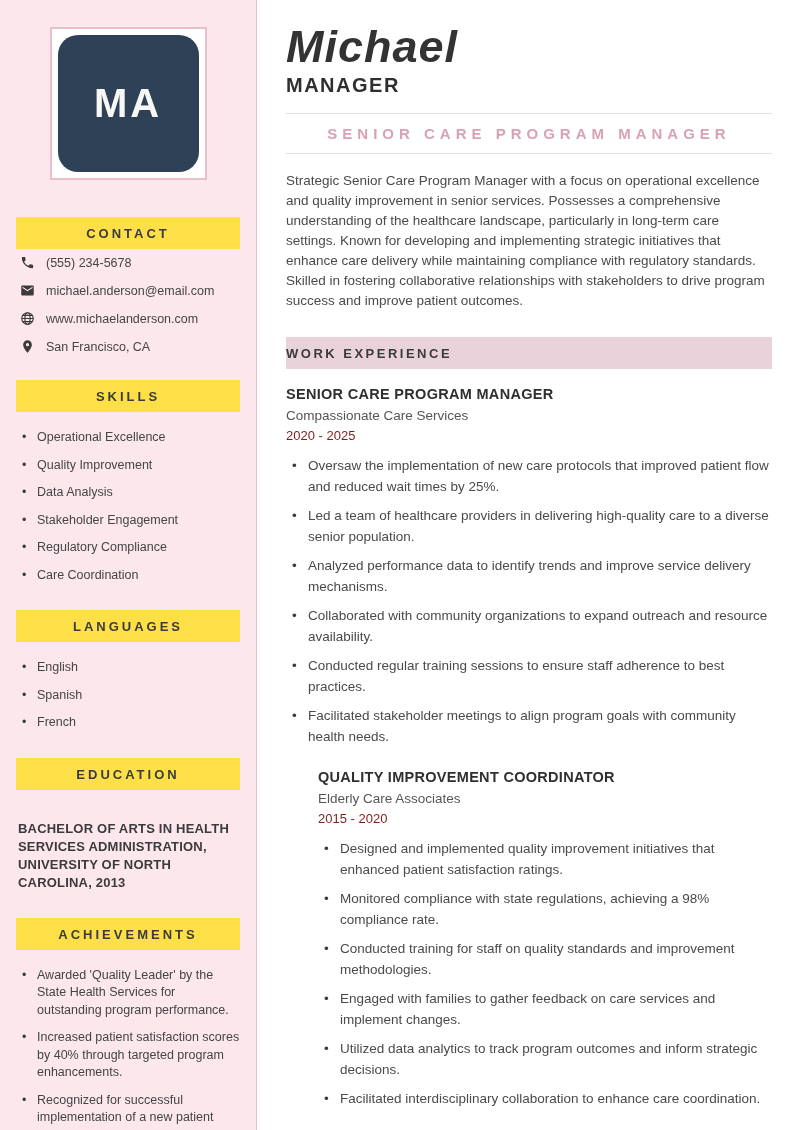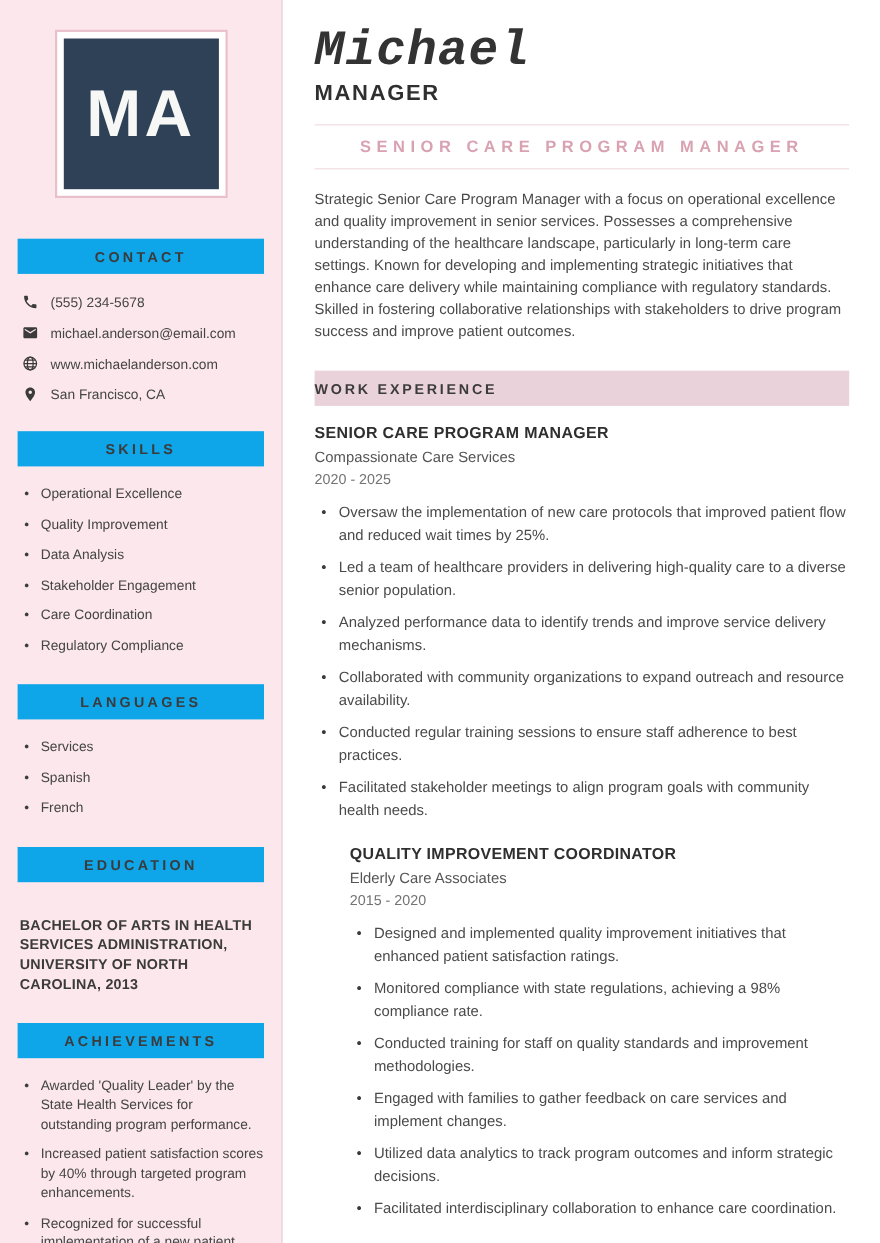--- a/index.html
+++ b/index.html
@@ -25,34 +25,34 @@
     margin: 0 auto;
     background: #ffffff;
     border: 2px solid #e9bfcb;
     padding: 6px;
   }
   .monogram {
     width: 100%; height: 100%;
     background: #2e4156;
     color: #f7f7f5;
     display: flex; align-items: center; justify-content: center;
-    font-size: 60px; font-weight: bold; letter-spacing: 3px;
+    font-size: 40px; font-weight: bold; letter-spacing: 3px; border-radius: 20px;
   }
   .side-band {
-    background: #0ea5e9;
+    background: #fde047;
     text-align: center;
     font-weight: bold;
     font-size: 13px;
     letter-spacing: 3px;
     color: #3b3b3b;
     padding: 9px 0 8px 0;
   }
   .band-contact { margin-top: 37px; }
   .band-skills, .band-languages, .band-education, .band-achievements { margin-top: 26px; }
-  .contact-list { margin-top: 18px; padding: 0 4px; }
+  .contact-list { margin-top: 6px; padding: 0 4px; }
   .contact-row {
     display: flex; align-items: center;
     margin-bottom: 13px;
     font-size: 12.5px; color: #454545;
   }
   .contact-row .icon { width: 15px; height: 15px; margin-right: 11px; flex: 0 0 15px; }
   .contact-row .icon svg { width: 15px; height: 15px; display: block; }
 
   ul.side-list { margin-top: 17px; list-style: none; padding-left: 6px; }
   ul.side-list li {
@@ -78,21 +78,21 @@
     letter-spacing: 0.2px;
   }
 
   
   .main {
     flex: 1;
     padding: 22px 28px 20px 29px;
     background: #ffffff;
   }
   .name-first {
-    font-family: Liberation Mono, monospace;
+    font-family: Liberation Sans, sans-serif;
     font-style: italic;
     font-weight: 600;
     font-size: 45px;
     line-height: 1.1;
     color: #333333;
     letter-spacing: 1px;
   }
   .name-last {
     font-size: 20px;
     font-weight: bold;
@@ -131,21 +131,21 @@
   }
   .job { margin-top: 17px; }
   .job + .job { margin-top: 22px; margin-left: 32px; }
   .job-title {
     font-size: 14.5px;
     font-weight: bold;
     color: #2f2f2f;
     letter-spacing: 0.3px;
   }
   .job-company { margin-top: 6px; font-size: 13.5px; color: #555555; }
-  .job-dates { margin-top: 5px; font-size: 13px; color: #737373; }
+  .job-dates { margin-top: 5px; font-size: 13px; color: #7f1d1d; }
   ul.job-bullets { margin-top: 12px; list-style: none; padding-left: 6px; }
   ul.job-bullets li {
     position: relative;
     padding-left: 16px;
     margin-bottom: 8px;
     font-size: 13.5px;
     line-height: 21px;
     color: #4a4a4a;
   }
   ul.job-bullets li::before {
@@ -203,28 +203,28 @@
       </div>
     </div>
 
     <div class="side-band band-skills">SKILLS</div>
     <ul class="side-list">
 
     <li>Operational Excellence</li>
         <li>Quality Improvement</li>
         <li>Data Analysis</li>
         <li>Stakeholder Engagement</li>
+        <li>Regulatory Compliance</li>
         <li>Care Coordination</li>
-        <li>Regulatory Compliance</li>
       </ul>
 
     <div class="side-band band-languages">LANGUAGES</div>
     <ul class="side-list">
 
-    <li>Services</li>
+    <li>English</li>
         <li>Spanish</li>
         <li>French</li>
       </ul>
 
     <div class="side-band band-education">EDUCATION</div>
     <div class="education-text">BACHELOR OF ARTS IN HEALTH SERVICES ADMINISTRATION, UNIVERSITY OF NORTH CAROLINA, 2013</div>
 
     <div class="side-band band-achievements">ACHIEVEMENTS</div>
     <ul class="side-list">
 

